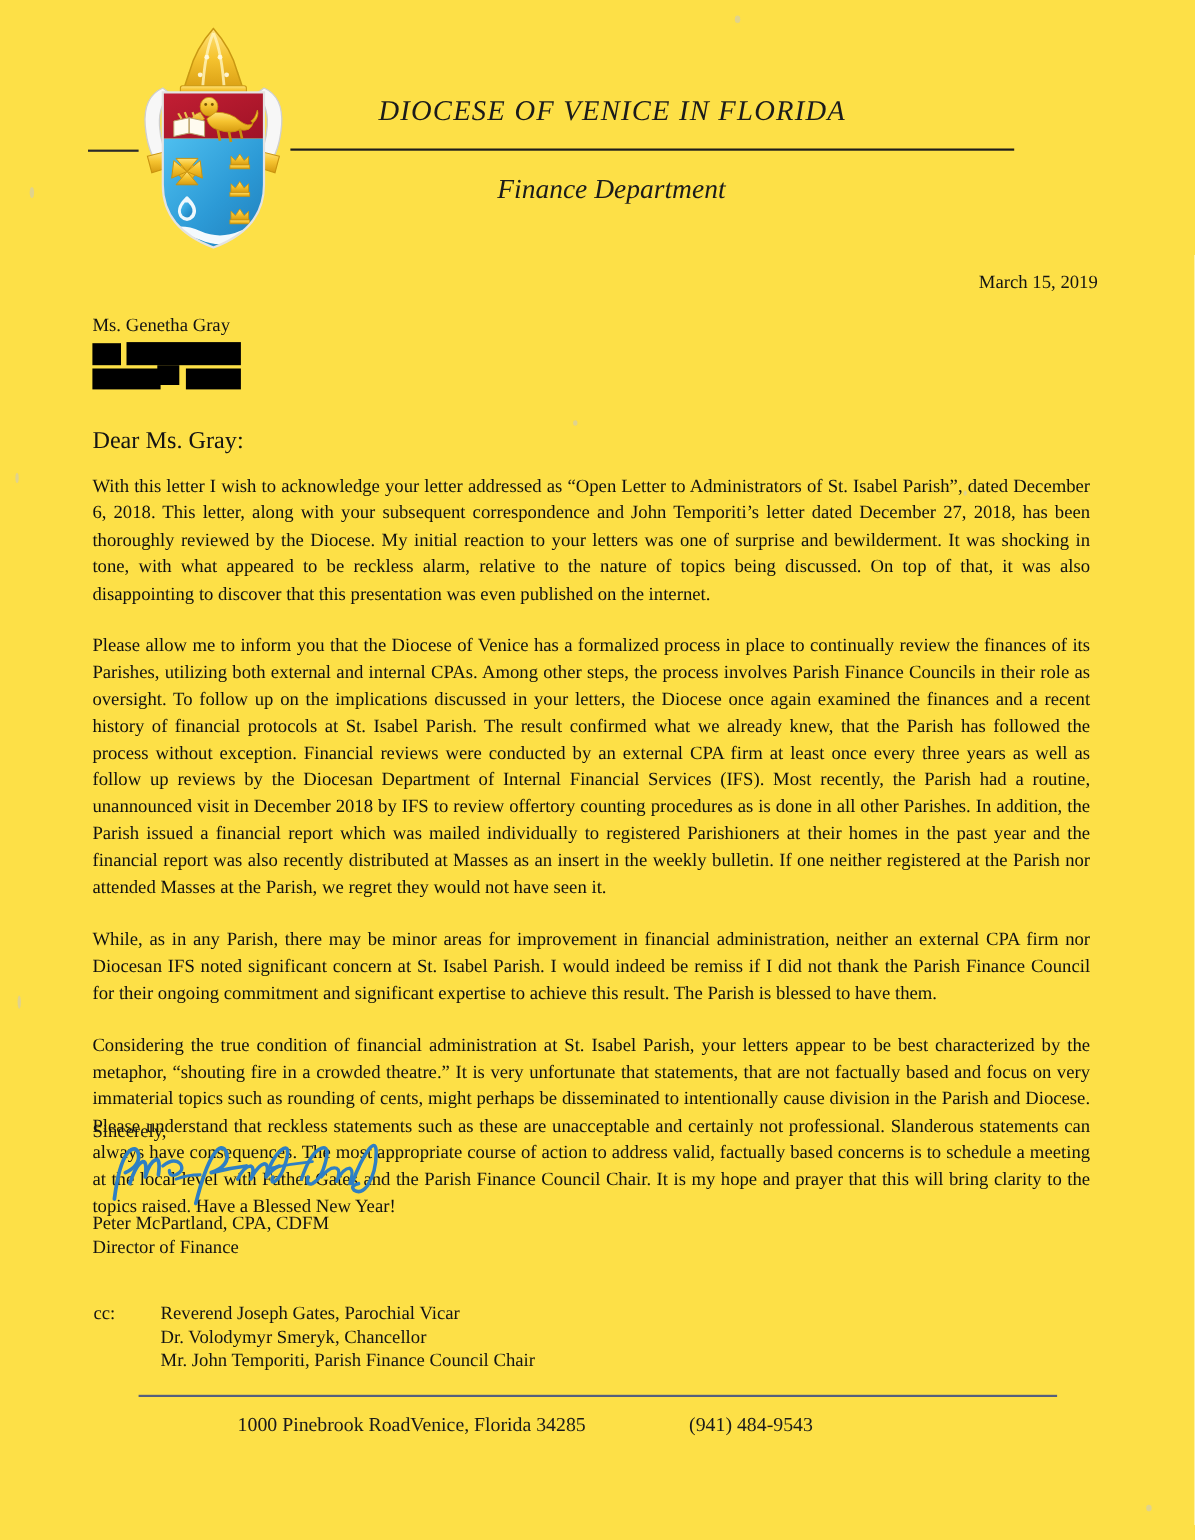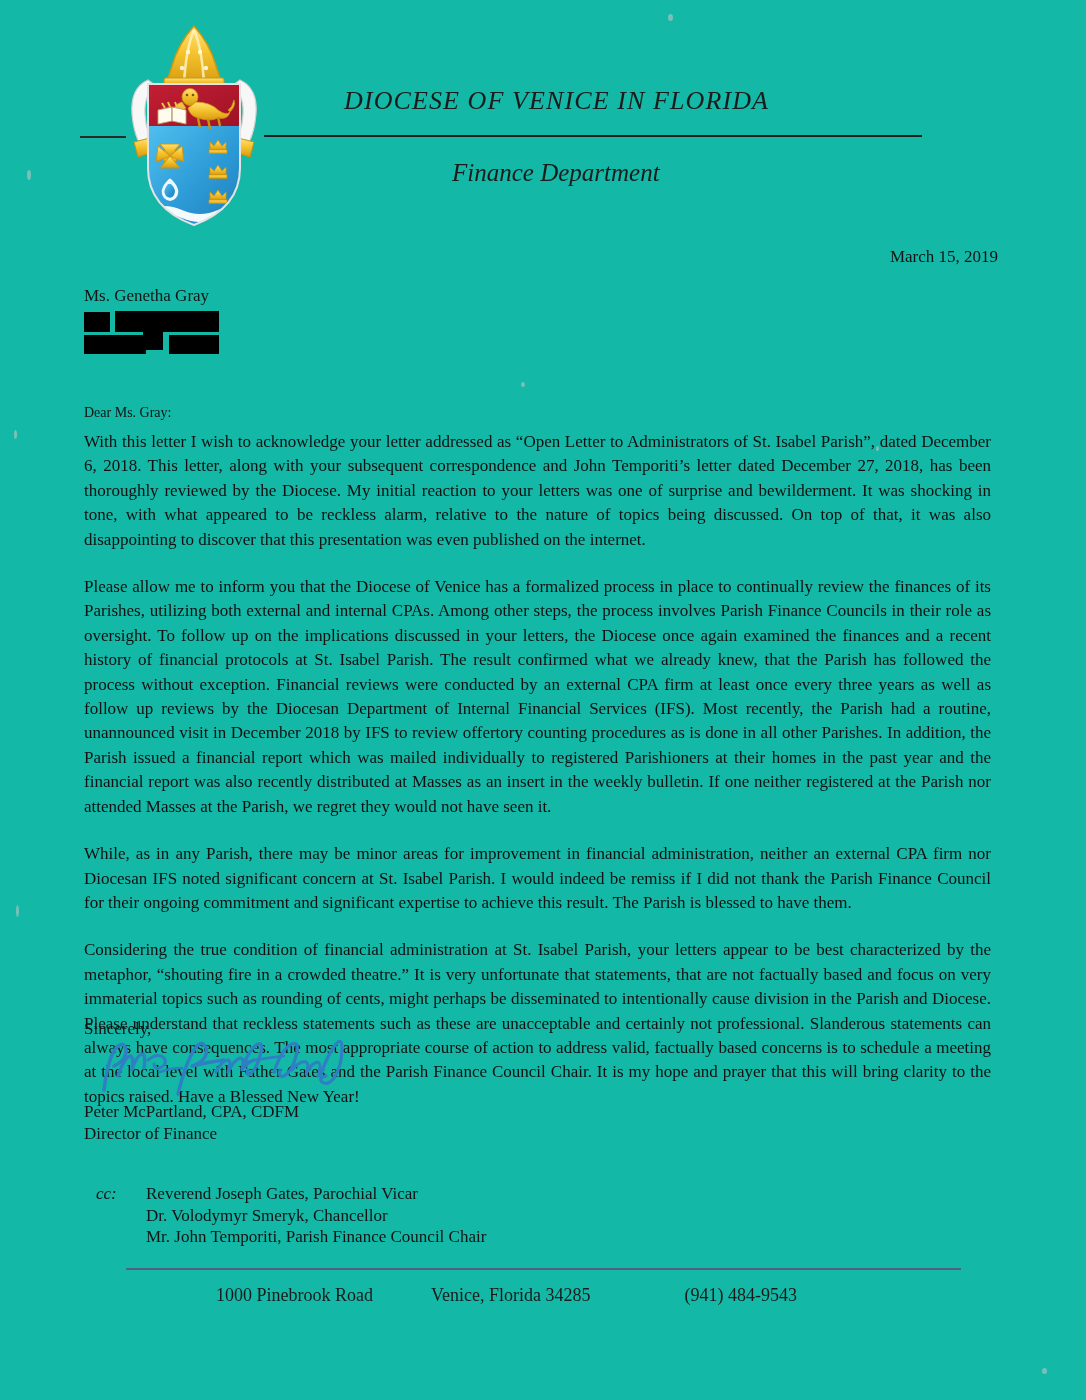--- a/index.html
+++ b/index.html
@@ -10,21 +10,21 @@
   }
   body {
     font-family: "Liberation Serif", "DejaVu Serif", serif;
     color: #141414;
   }
   .page {
     position: relative;
     width: 1086px;
     height: 1400px;
     margin: 0 auto;
-    background: #14b8a6;
+    background: #fde047;
     overflow: hidden;
   }
 
   
   .speck {
     position: absolute;
     background: #c9c9c9;
     border-radius: 50%;
     opacity: .55;
   }
@@ -110,22 +110,22 @@
   }
   .r1 { left: 0;   top: 2px;  width: 26px;  height: 20px; }
   .r2 { left: 31px;top: 1px;  width: 104px; height: 21px; }
   .r3 { left: 0;   top: 25px; width: 62px;  height: 19px; }
   .r4 { left: 59px;top: 22px; width: 20px;  height: 18px; }
   .r5 { left: 85px;top: 25px; width: 50px;  height: 19px; }
 
   .salutation {
     position: absolute;
     left: 84px;
-    top: 405px;
-    font-size: 14px;
+    top: 387px;
+    font-size: 22px;
     white-space: nowrap;
   }
 
   .body-copy {
     position: absolute;
     left: 84px;
     top: 430px;
     width: 925px;
   }
   .body-copy p {
@@ -162,23 +162,22 @@
 
   .cc-block {
     position: absolute;
     left: 84px;
     top: 1183px;
     font-size: 17px;
     line-height: 21.5px;
   }
   .cc-label {
     position: absolute;
-    left: 12px;
+    left: 1px;
     top: 0;
-    font-style: italic;
   }
   .cc-list {
     position: absolute;
     left: 62px;
     top: 0;
   }
   .cc-list div { white-space: nowrap; }
 
   
   .footer-rule {
@@ -198,21 +197,21 @@
     font-family: "Liberation Serif", "DejaVu Serif", serif;
     font-size: 18px;
     color: #1a1a1a;
   }
   .footer .fline {
     display: flex;
     justify-content: flex-start;
     white-space: nowrap;
   }
   .footer .f-addr  { margin-left: 90px; }
-  .footer .f-city  { margin-left: 58px; }
+  .footer .f-city  { }
   .footer .f-phone { margin-left: 94px; }
 </style>
 </head>
 <body>
 
 <div class="page">
 
   <div class="speck" style="left:668px;top:14px;width:5px;height:7px;"></div>
   <div class="speck" style="left:27px;top:170px;width:4px;height:10px;"></div>
   <div class="speck" style="left:14px;top:430px;width:3px;height:9px;"></div>

